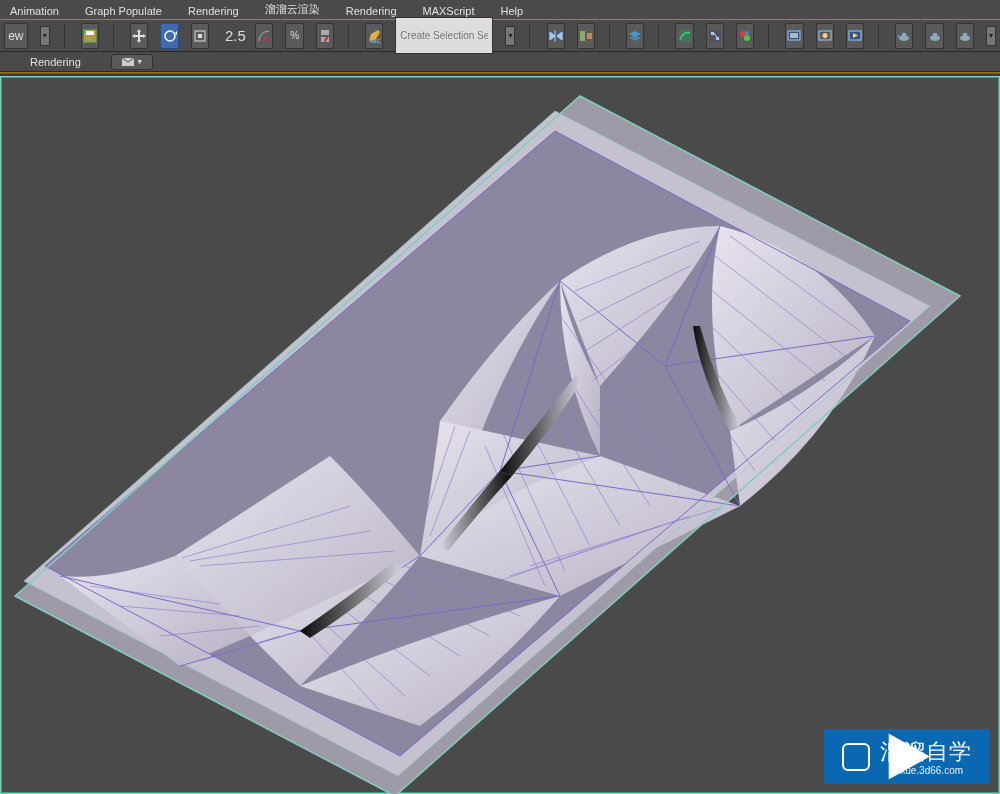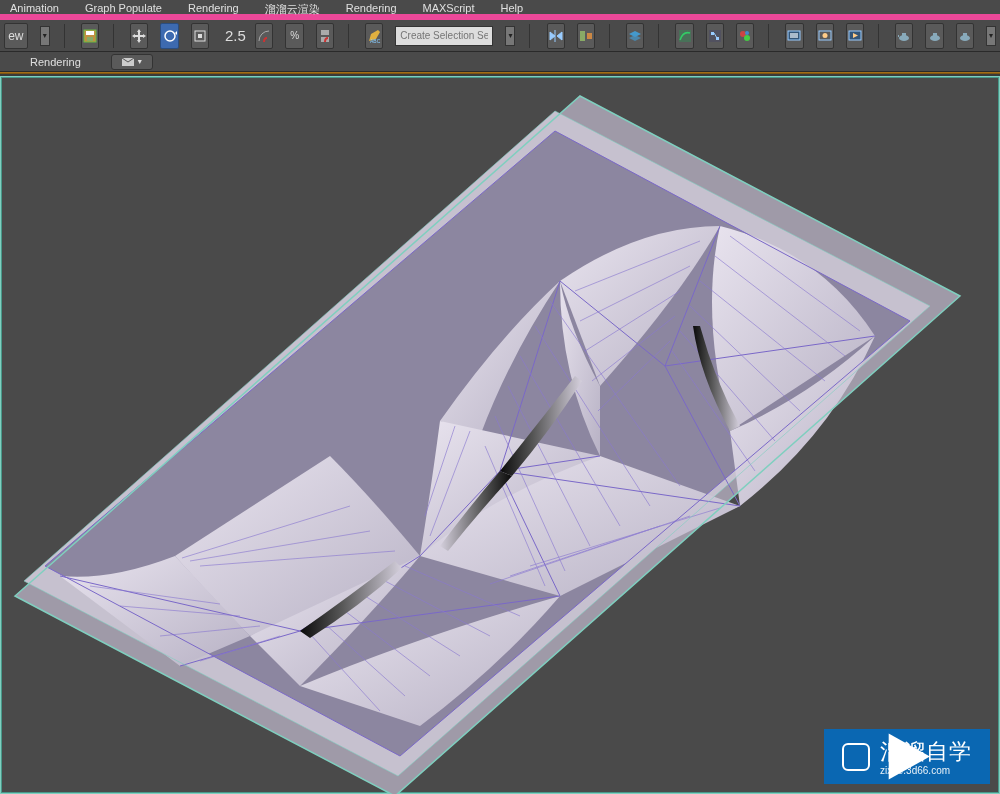--- a/index.html
+++ b/index.html
@@ -10,26 +10,26 @@
     font-family: "Microsoft YaHei", Tahoma, sans-serif;
     font-size: 11px;
     color: #e0e0e0;
     overflow: hidden;
     position: relative;
   }
 
   
   .menu-bar {
     display: flex;
-    align-items: flex-start;
+    align-items: flex-end;
     height: 20px;
     background: #4a4a4a;
     padding-left: 4px;
     gap: 14px;
-    border-bottom: 6px solid #ec4899;
+    border-bottom: 1px solid #ec4899;
   }
   .menu-item {
     color: #e0e0e0;
     padding: 2px 6px;
     cursor: default;
   }
 
   
   .toolbar {
     display: flex;
@@ -66,21 +66,21 @@
     margin: 0 2px;
   }
   .spinner-val {
     font-size: 15px;
     color: #ddd;
     padding: 0 4px;
     min-width: 20px;
   }
   .selset-input {
     width: 98px;
-    height: 20px;
+    height: 37px;
     background: #ddd;
     border: 1px solid #333;
     color: #555;
     font-size: 10px;
     padding: 0 4px;
   }
   .dropdown-caret {
     width: 14px; height: 20px;
     background:#777; border:1px solid #333;
     display:flex;align-items:center;justify-content:center;
@@ -157,20 +157,21 @@
     border: 2px solid #fff;
     border-radius: 6px;
     display:flex;align-items:center;justify-content:center;
   }
   .watermark .sub {
     font-size: 10px;
     letter-spacing: 0;
     display:block;
     margin-top:-2px;
     opacity:.9;
+    margin-left:13px;
   }
 </style>
 </head>
 <body>
 
 <div class="menu-bar">
   <span class="menu-item">Animation</span>
   <span class="menu-item">Graph Populate</span>
   <span class="menu-item">Rendering</span>
   <span class="menu-item">溜溜云渲染</span>

